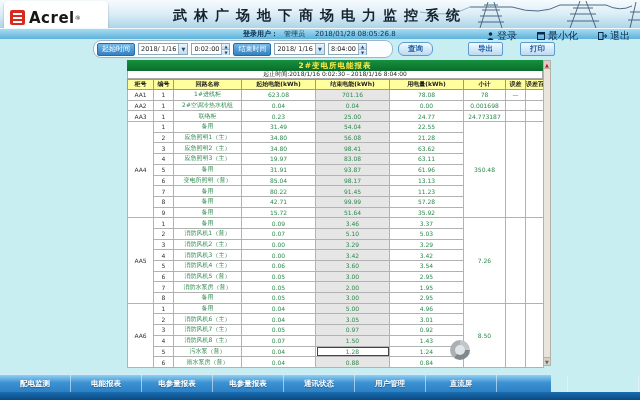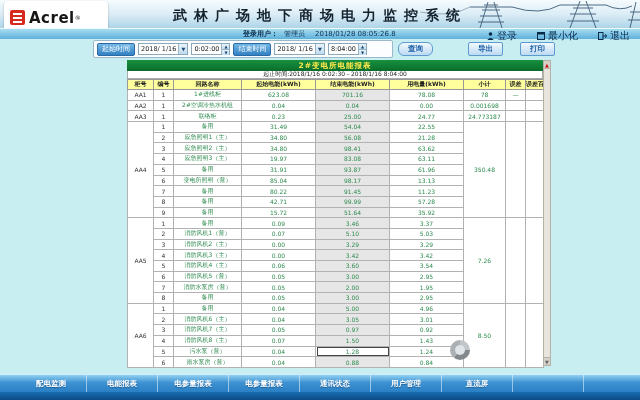--- a/index.html
+++ b/index.html
@@ -26,21 +26,21 @@
     background:linear-gradient(180deg,#a6ddf2 0%,#5fb0da 100%); border-top:1px solid #eef9fe; }
   .user-info { position:absolute; left:243px; top:29px; font-size:7px; color:#0c3050; white-space:nowrap; }
   .user-info b { margin-right:6px; }
   .user-info .ts { margin-left:10px; }
   .win-controls { position:absolute; right:10px; top:29px; display:flex; gap:20px; }
   .win-btn { display:flex; align-items:center; gap:3px; font-size:10px; font-weight:normal; color:#0a2a4a; cursor:pointer; }
   .win-btn svg { display:block; }
 
   
   .query-panel { position:absolute; left:93px; top:40px; width:300px; height:18px; background:#fbfdfe;
-    border:1px solid #9ab8c8; border-radius:2px; display:flex; align-items:center; gap:3px; padding:0 3px; }
+    border:1px solid #9ab8c8; border-radius:8px; display:flex; align-items:center; gap:3px; padding:0 3px; }
   .btn-primary { height:13px; padding:0 4px; font-size:7px; color:#fff; white-space:nowrap;
     background:linear-gradient(180deg,#72b6e6,#3281c1); border:1px solid #2a6aa6; border-radius:2px;
     display:flex; align-items:center; }
   .combo { height:12px; background:#fff; border:1px solid #8aa8bc; font-size:6.5px; color:#222;
     display:flex; align-items:center; }
   .combo .val { padding:0 2px; white-space:nowrap; }
   .combo .drop { width:9px; align-self:stretch; background:linear-gradient(180deg,#eaf4fc,#c2dcf0);
     border-left:1px solid #9ab4c6; display:flex; align-items:center; justify-content:center;
     font-size:5px; color:#1c4a74; }
   .spin { flex-direction:row; }
@@ -83,23 +83,23 @@
   
   .watermark { position:absolute; left:450px; top:340px; display:flex; align-items:center; gap:5px; z-index:6; }
   .wm-logo { width:20px; height:20px; border-radius:50%;
     background:conic-gradient(#c2c6c8 0 25%, #82888c 25% 60%, #aab0b4 60% 100%); position:relative; }
   .wm-logo::after { content:""; position:absolute; left:5px; top:5px; width:10px; height:10px;
     border-radius:50%; background:#dfe5e8; }
   .wm-text { font-size:16px; font-weight:bold; color:#8d9195; letter-spacing:1px;
     text-shadow:0 1px 0 rgba(255,255,255,.7); }
 
   
-  .bottom-nav { position:absolute; left:0; top:374px; width:640px; height:18px;
+  .bottom-nav { position:absolute; left:0; top:374px; width:551px; height:18px;
     background:linear-gradient(180deg,#8fd0f2 0%,#3e92d2 45%,#2a80c4 100%);
-    border-top:1px solid #d3ecfb; display:flex;padding-left:16px; }
+    border-top:1px solid #d3ecfb; display:flex; }
   .nav-item { flex:0 0 71px; height:100%; border-right:1px solid rgba(235,248,255,.55);
     display:flex; align-items:center; justify-content:center; font-size:7.5px; color:#fff; font-weight:bold;
     text-shadow:0 1px 1px rgba(0,40,80,.45); cursor:pointer; white-space:nowrap; }
   .bottom-strip { position:absolute; left:0; top:392px; width:640px; height:8px;
     background:linear-gradient(180deg,#1a6db0,#0a4a84); }
 </style>
 </head>
 <body>
 
 <div class="screen">

